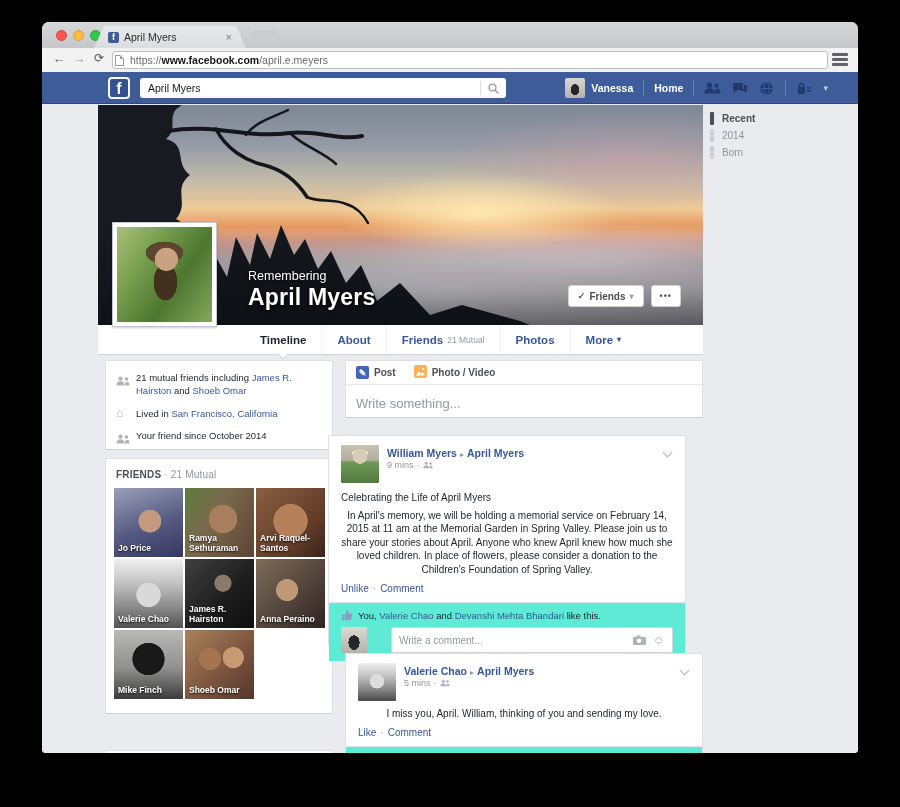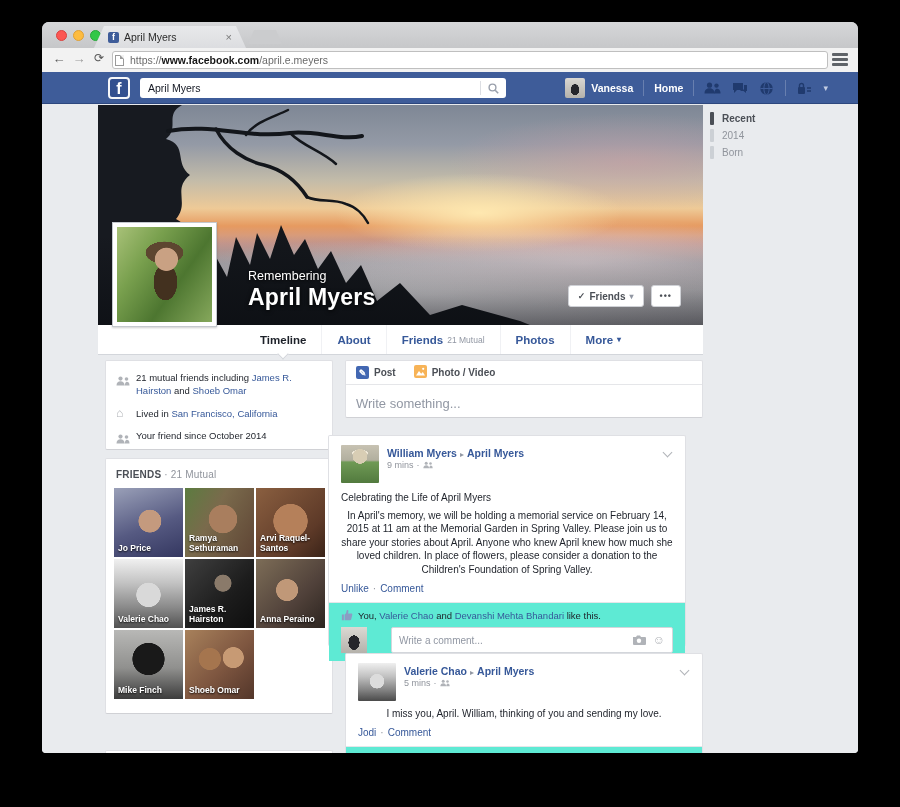--- a/index.html
+++ b/index.html
@@ -481,21 +481,21 @@
                   <path d="M0.5,9.5 C0.5,6.4 2.3,5.2 4.5,5.2 C6.7,5.2 8.5,6.4 8.5,9.5 Z" fill="#b0b3b8"></path>
                   <circle cx="10.5" cy="3" r="1.8" fill="#b0b3b8"></circle>
                   <path d="M8.6,9.5 C9,6.9 10,5.7 10.5,5.7 C12.3,5.7 13.5,6.7 13.5,9.5 Z" fill="#b0b3b8"></path>
                 </svg>
             </div>
           </div>
           <span class="p-chev"></span>
         </div>
         <div class="p-body">I miss you, April. William, thinking of you and sending my love.</div>
         <div class="p-actions">
-          <a>Jodi</a><span class="mdot">·</span><a>Comment</a>
+          <a>Like</a><span class="mdot">·</span><a>Comment</a>
         </div>
       </div>
       <div class="p-foot">
         <div class="likerow">
           
           
         </div>
       </div>
     </div>
 

